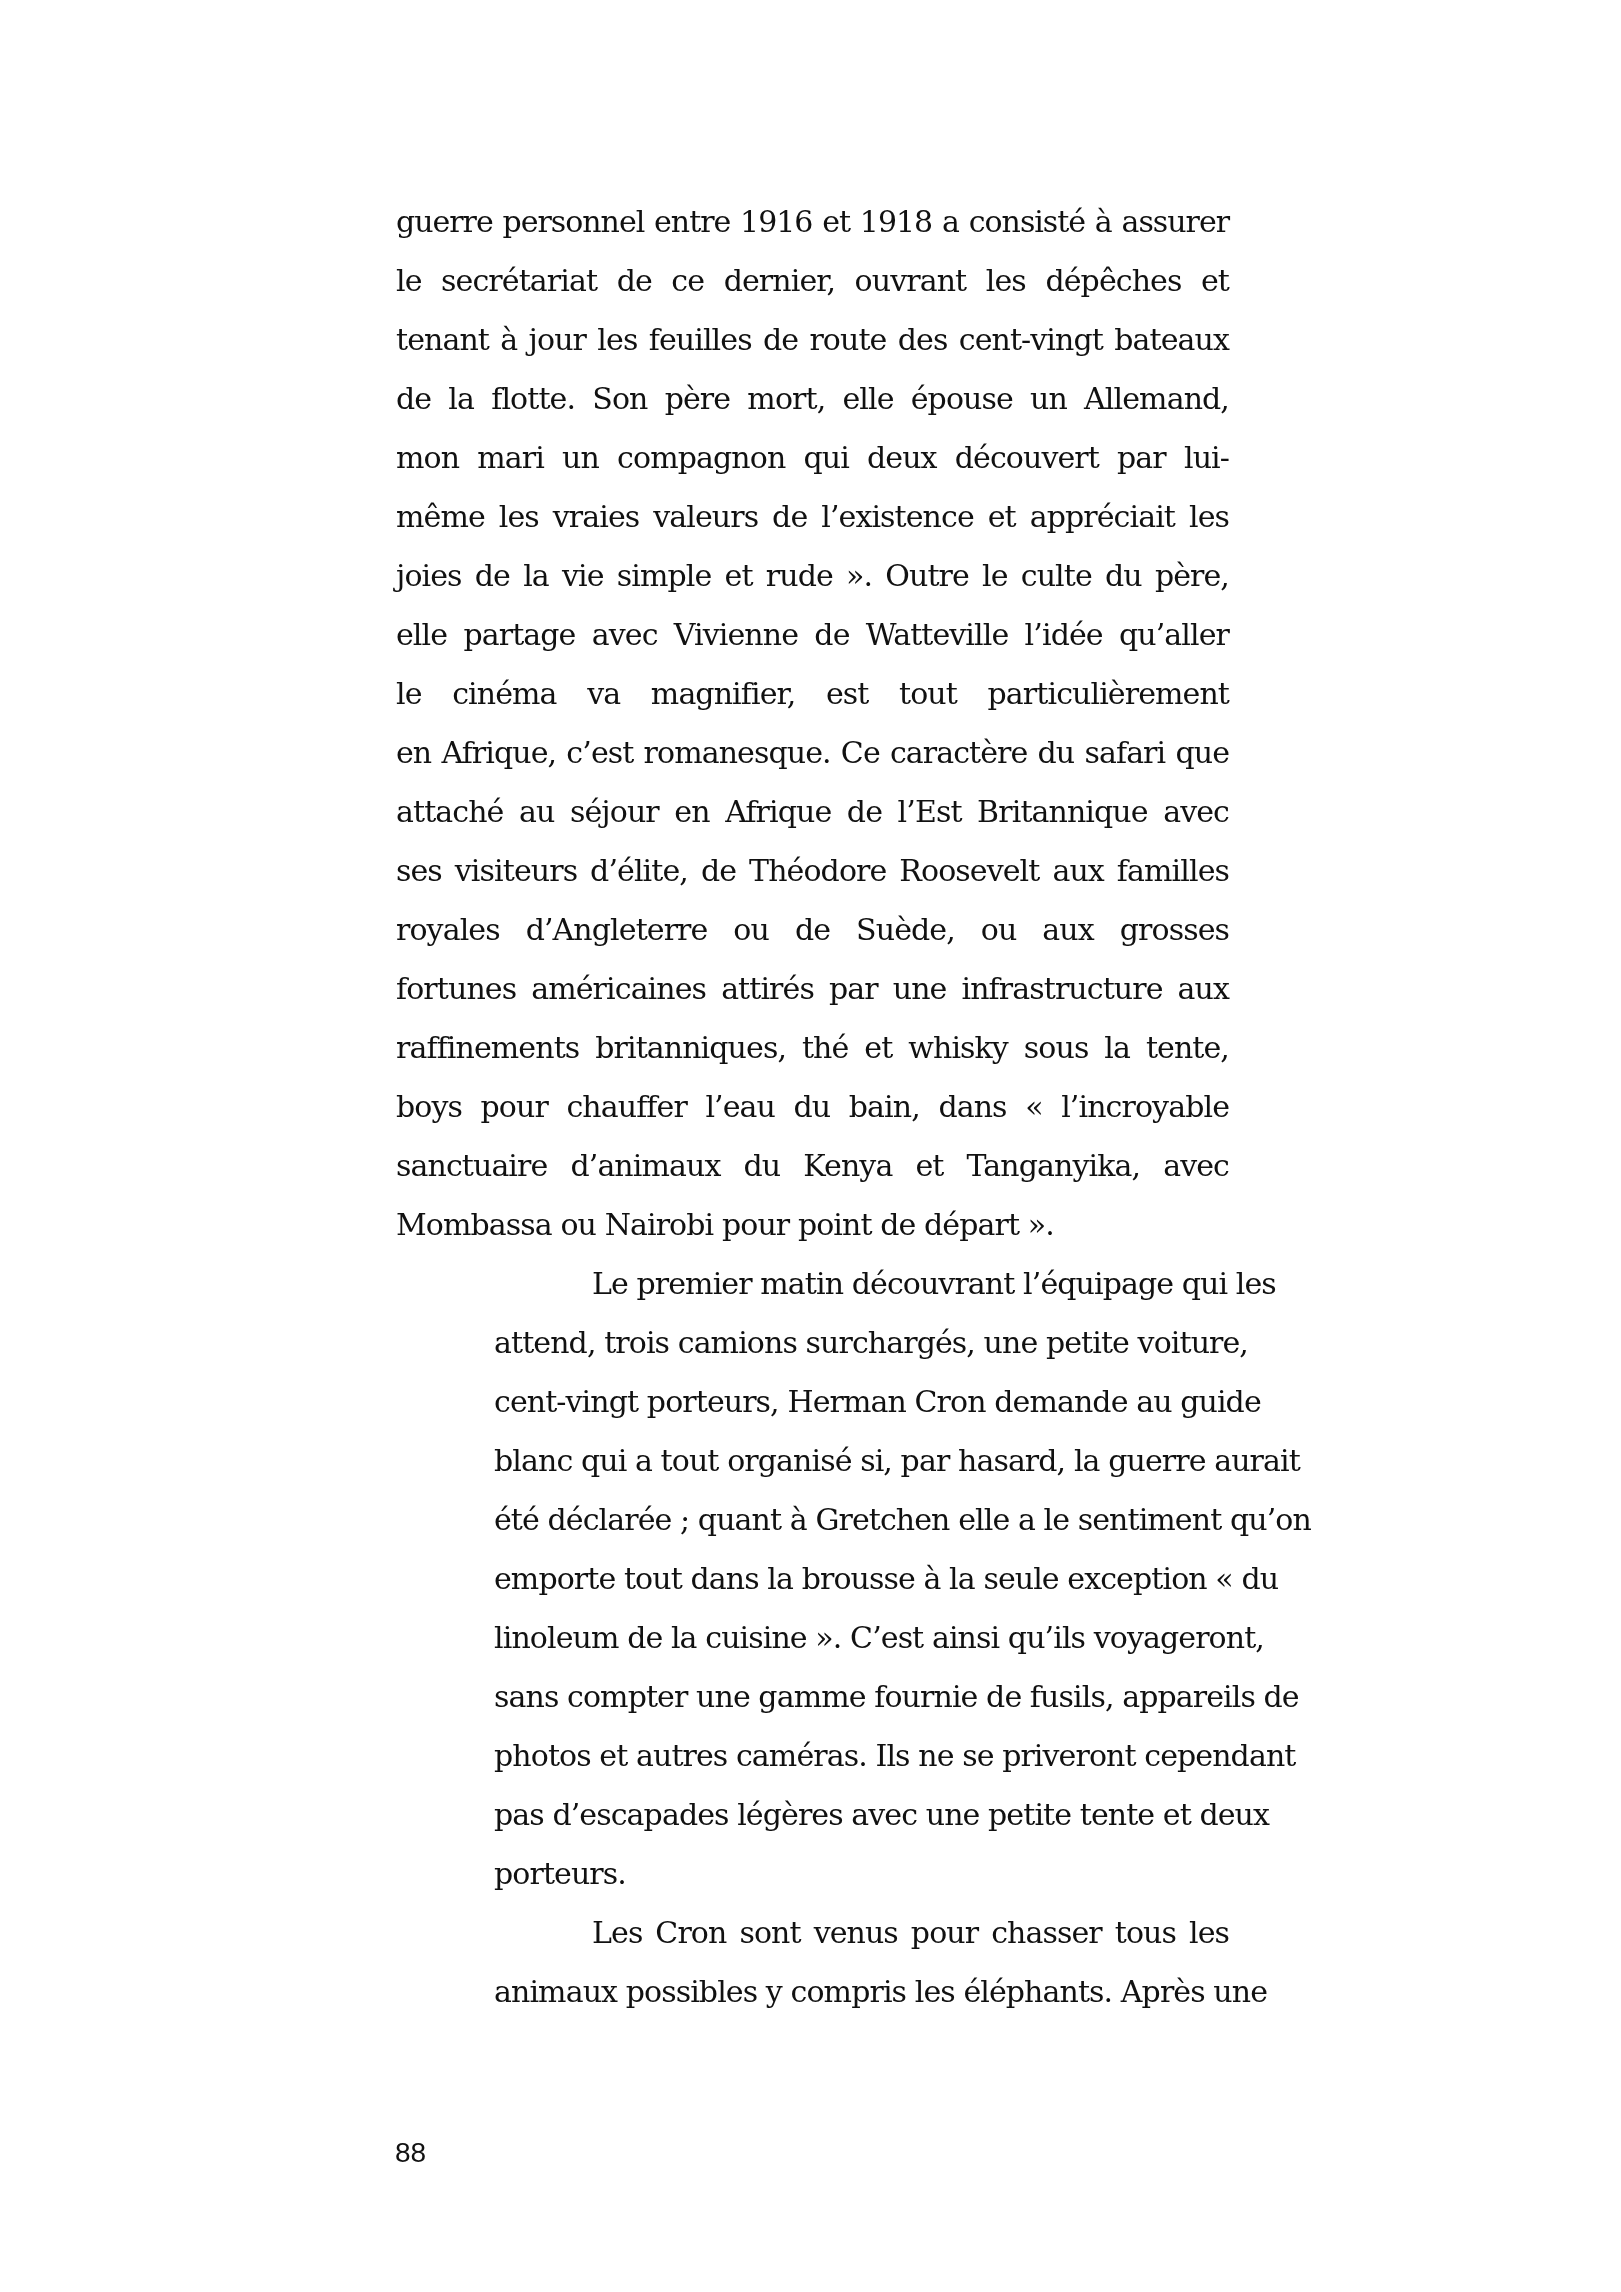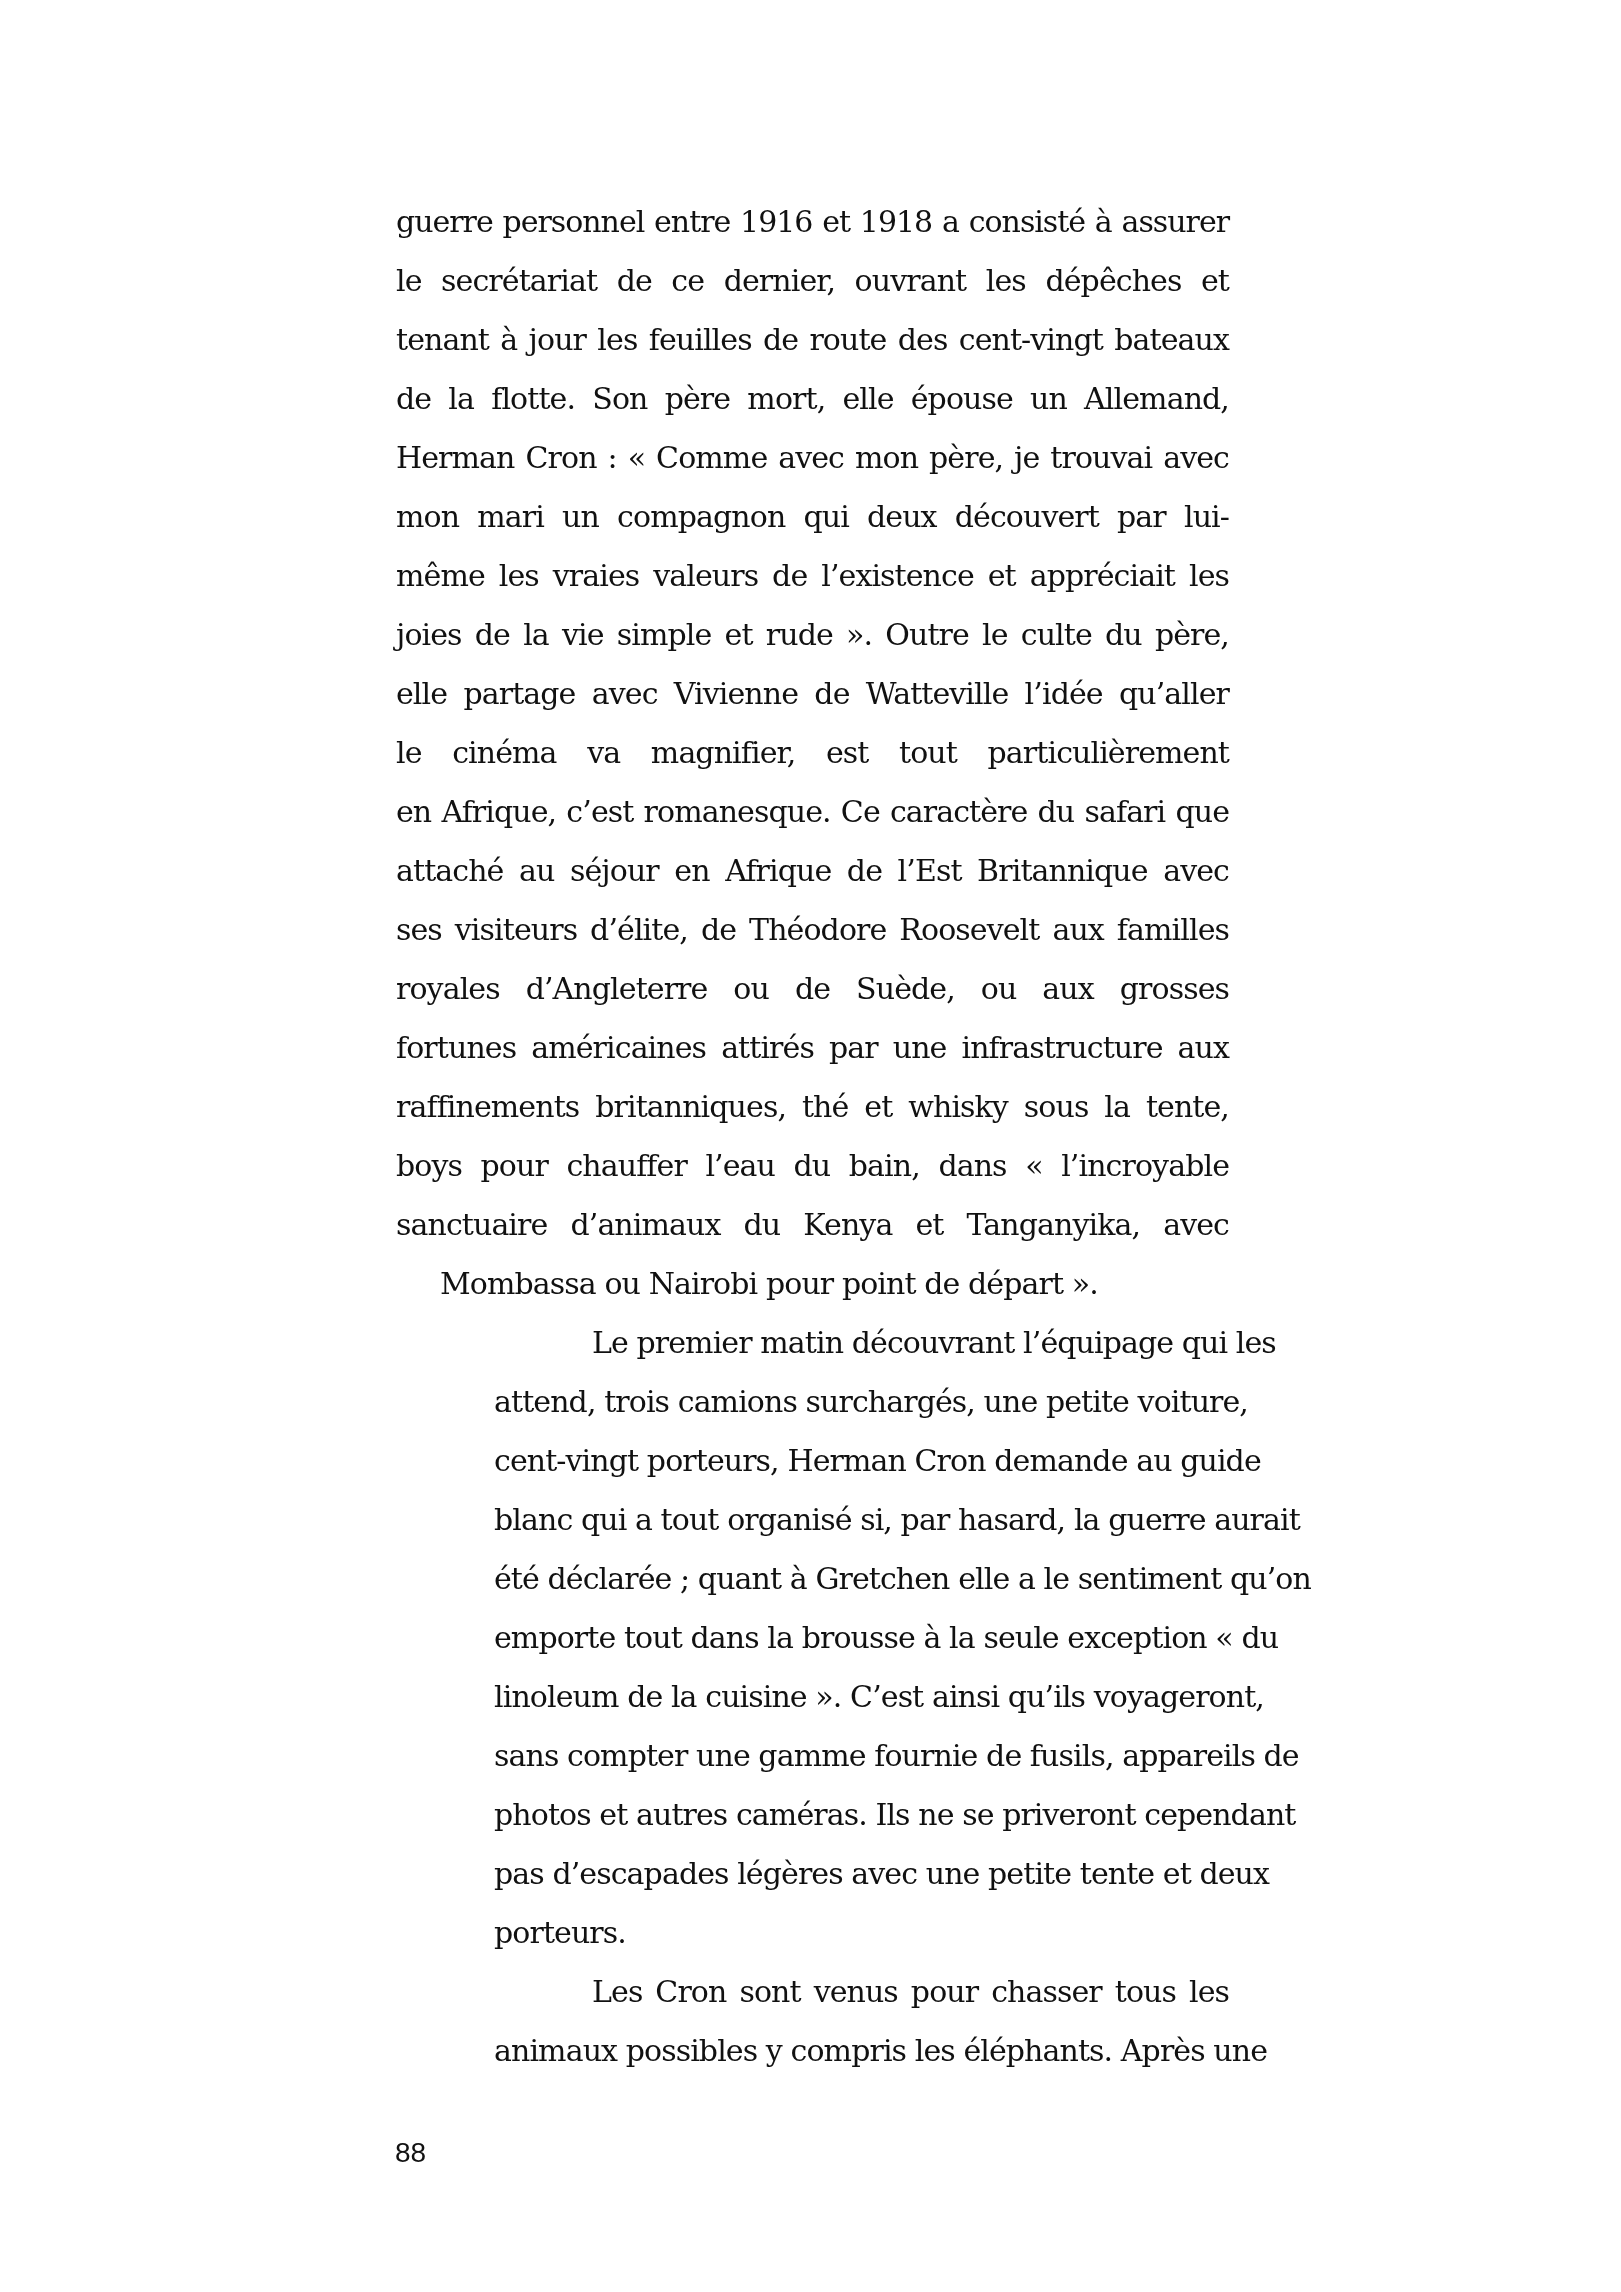--- a/index.html
+++ b/index.html
@@ -63,35 +63,34 @@
 </head>
 <body>
 
 <div class="page">
   <div class="text-block" id="text-block">
       <div class="para">
         <span class="line" style="width: 833px; box-sizing: border-box; letter-spacing: -1px;">guerre personnel entre 1916 et 1918 a consisté à assurer</span>
         <span class="line" style="width: 833px; box-sizing: border-box;">le secrétariat de ce dernier, ouvrant les dépêches et</span>
         <span class="line" style="width: 833px; box-sizing: border-box;">tenant à jour les feuilles de route des cent-vingt bateaux</span>
         <span class="line" style="width: 833px; box-sizing: border-box;">de la flotte. Son père mort, elle épouse un Allemand,</span>
-        <span class="line" style="width: 833px; box-sizing: border-box;">Herman Cron : « Comme avec mon père, je trouvai avec</span>
         <span class="line" style="width: 833px; box-sizing: border-box;">mon mari un compagnon qui deux découvert par lui-</span>
         <span class="line" style="width: 833px; box-sizing: border-box;">même les vraies valeurs de l’existence et appréciait les</span>
         <span class="line" style="width: 833px; box-sizing: border-box;">joies de la vie simple et rude ». Outre le culte du père,</span>
         <span class="line" style="width: 833px; box-sizing: border-box;">elle partage avec Vivienne de Watteville l’idée qu’aller</span>
         <span class="line" style="width: 833px; box-sizing: border-box;">le cinéma va magnifier, est tout particulièrement</span>
         <span class="line" style="width: 833px; box-sizing: border-box;">en Afrique, c’est romanesque. Ce caractère du safari que</span>
         <span class="line" style="width: 833px; box-sizing: border-box;">attaché au séjour en Afrique de l’Est Britannique avec</span>
         <span class="line" style="width: 833px; box-sizing: border-box;">ses visiteurs d’élite, de Théodore Roosevelt aux familles</span>
         <span class="line" style="width: 833px; box-sizing: border-box;">royales d’Angleterre ou de Suède, ou aux grosses</span>
         <span class="line" style="width: 833px; box-sizing: border-box;">fortunes américaines attirés par une infrastructure aux</span>
         <span class="line" style="width: 833px; box-sizing: border-box;">raffinements britanniques, thé et whisky sous la tente,</span>
         <span class="line" style="width: 833px; box-sizing: border-box;">boys pour chauffer l’eau du bain, dans « l’incroyable</span>
         <span class="line" style="width: 833px; box-sizing: border-box;">sanctuaire d’animaux du Kenya et Tanganyika, avec</span>
-        <span class="line last" style="width: 833px; box-sizing: border-box; margin-left: 44px;">Mombassa ou Nairobi pour point de départ ».</span>
+        <span class="line last" style="width: 833px; box-sizing: border-box;">Mombassa ou Nairobi pour point de départ ».</span>
       </div>
       <div class="para indent">
         <span class="line" style="padding-left: 98px; width: 833px; box-sizing: border-box;">Le premier matin découvrant l’équipage qui les</span>
         <span class="line" style="width: 833px; box-sizing: border-box;">attend, trois camions surchargés, une petite voiture,</span>
         <span class="line" style="width: 833px; box-sizing: border-box;">cent-vingt porteurs, Herman Cron demande au guide</span>
         <span class="line" style="width: 833px; box-sizing: border-box;">blanc qui a tout organisé si, par hasard, la guerre aurait</span>
         <span class="line" style="width: 833px; box-sizing: border-box;">été déclarée ; quant à Gretchen elle a le sentiment qu’on</span>
         <span class="line" style="width: 833px; box-sizing: border-box;">emporte tout dans la brousse à la seule exception « du</span>
         <span class="line" style="width: 833px; box-sizing: border-box;">linoleum de la cuisine ». C’est ainsi qu’ils voyageront,</span>
         <span class="line" style="width: 833px; box-sizing: border-box;">sans compter une gamme fournie de fusils, appareils de</span>

